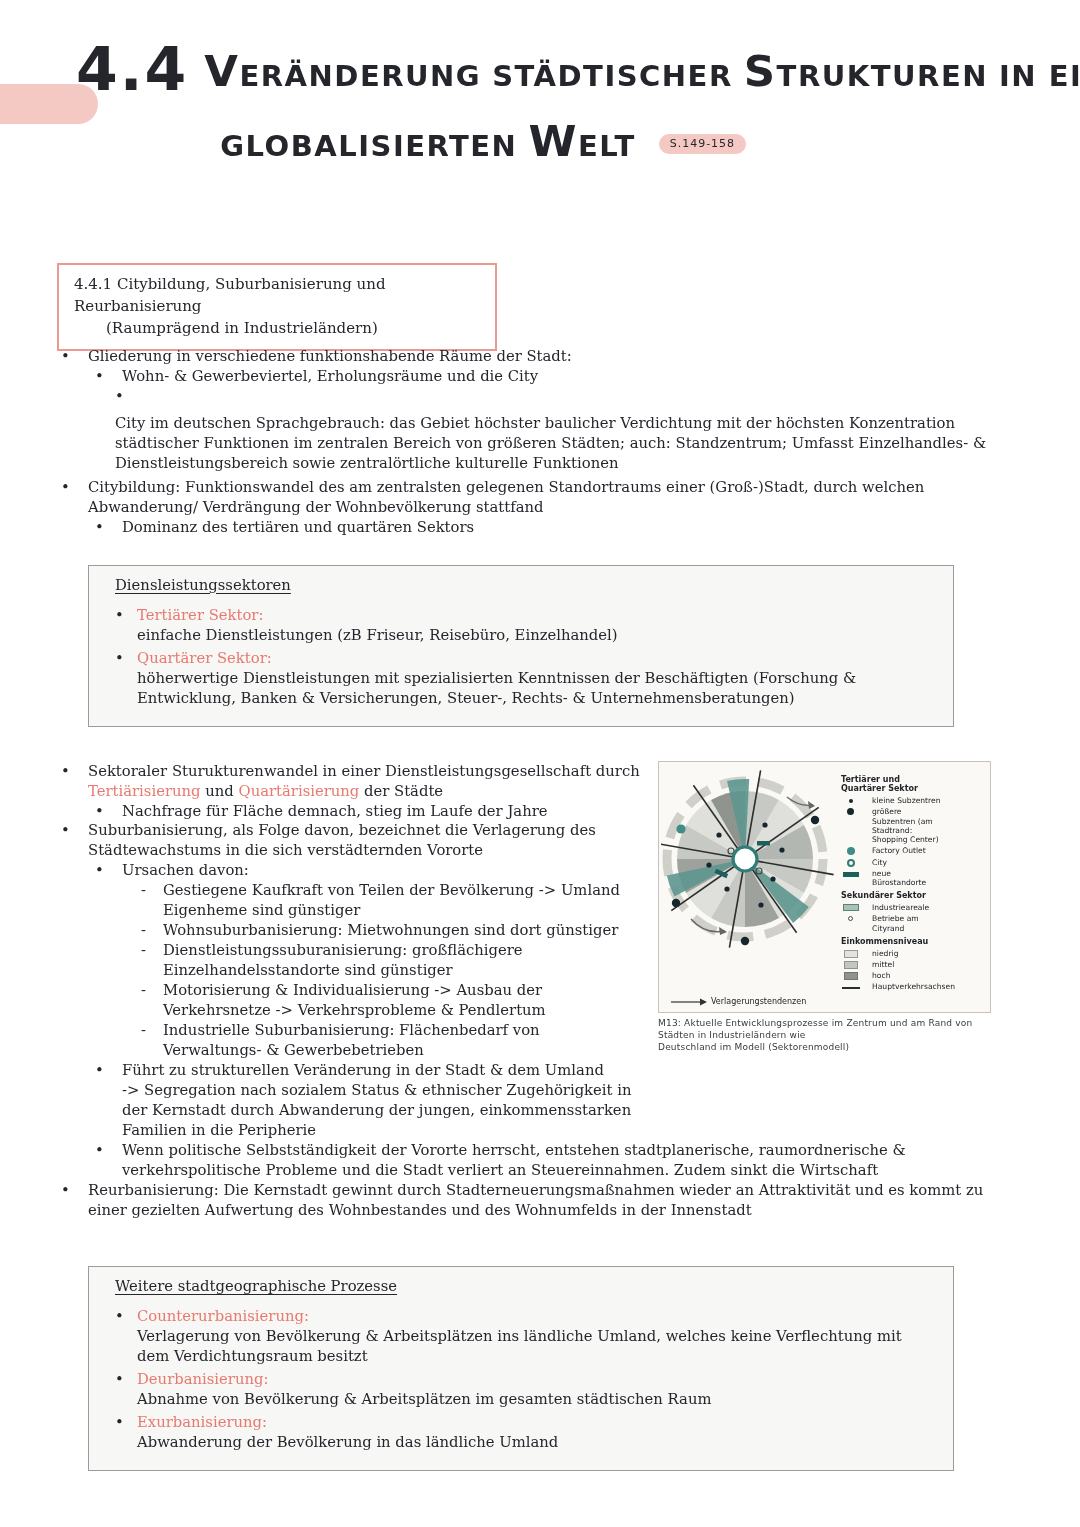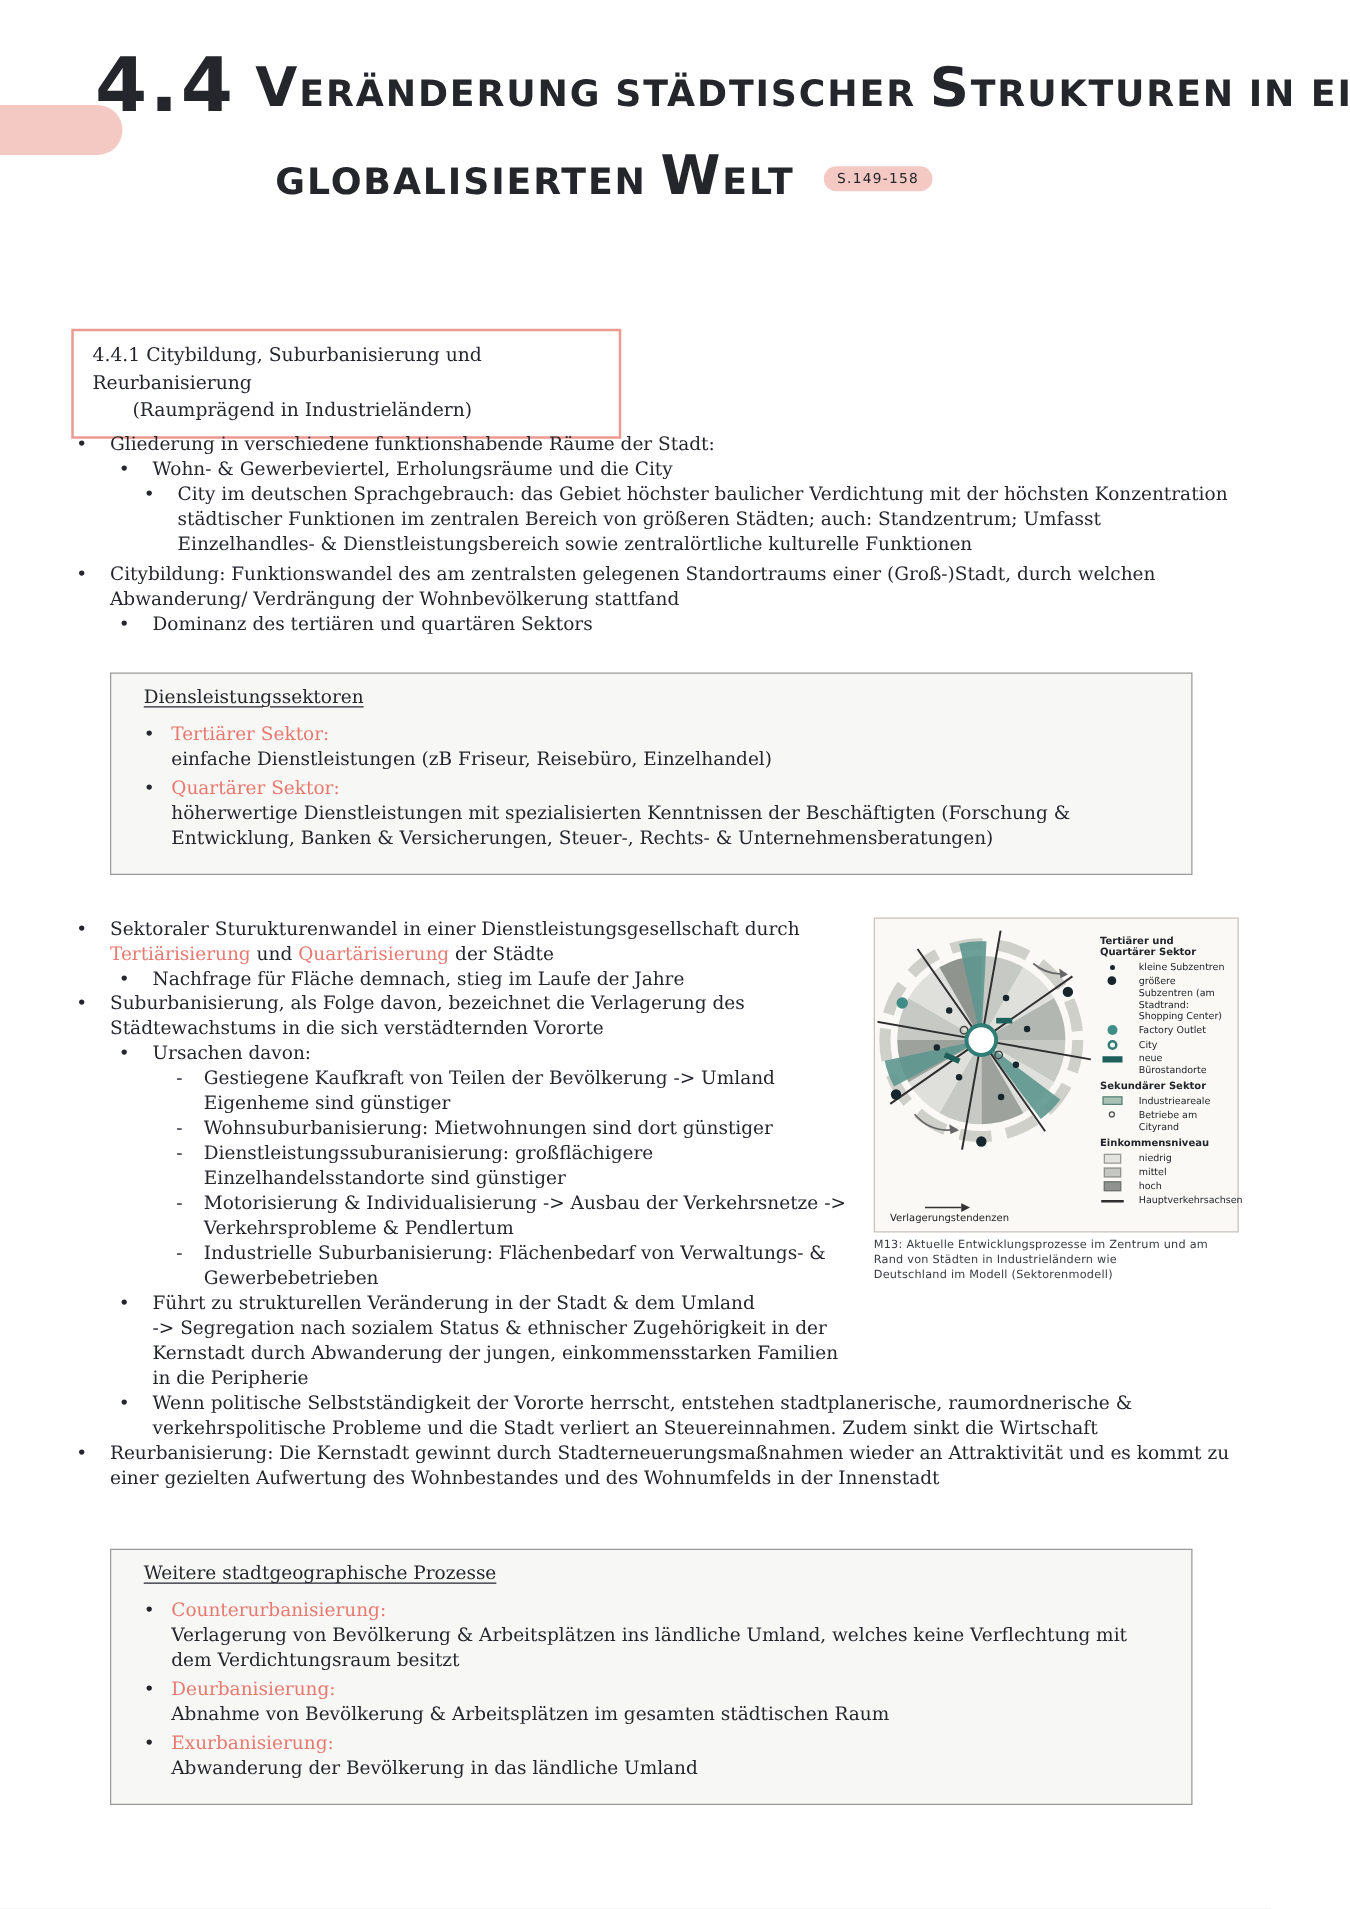--- a/index.html
+++ b/index.html
@@ -36,38 +36,38 @@
   .section-box .l2 { padding-left:32px; }
   
   .content { position:absolute; left:55px; top:346px; width:936px; font-size:14.8px; line-height:1.35; }
   .li { display:flex; }
   .mk { flex:0 0 27px; }
   .mk::before { content:"\2022"; }
   .lv4 .mk { flex:0 0 22px; }
   .lv4 .mk::before { content:"-"; }
   .lv1 { margin-left:6px; }
   .lv2 { margin-left:40px; }
-  .lv3 { margin-left:60px; }
+  .lv3 { margin-left:60px;flex-direction:column; }
   .lv4 { margin-left:86px; }
   .txt { flex:1; }
   .gap { margin-top:4px; }
   .pink { color:#e8796f; }
   
   .info-box {
     border:1.5px solid #9b9b9b; background:#f7f7f5;
     margin-left:33px; width:866px; padding:9px 22px 18px 14px;
   }
   .box1 { margin-top:28px; margin-bottom:34px; }
   .box2 { margin-top:46px; }
   .box-title { text-decoration:underline; text-underline-offset:3px; padding-left:12px; margin-bottom:10px; }
   .info-box .li { margin-top:3px; }
   .info-box .mk { flex:0 0 34px; text-align:left; padding-left:12px; }
   
   .list2-wrap::after { content:""; display:block; clear:both; }
-  .figure { float:right; width:292px; margin:2px 0 10px 18px; }
+  .figure { float:right; width:333px; margin:2px 0 10px 18px; }
   .fig-frame {
     position:relative; border:1px solid #c9c1ba; background:#fbf9f5;
     display:flex; padding:5px 4px 18px 2px;
   }
   .fig-legend {
     width:106px; font-family:"DejaVu Sans","Liberation Sans",sans-serif;
     font-size:7.6px; line-height:1.22; color:#21252a; padding:4px 2px 0 0;
   }
   .leg-title { font-weight:700; font-size:8px; margin:4px 0 2px; }
   .leg-row { display:flex; align-items:flex-start; margin-bottom:2px; }
@@ -79,21 +79,21 @@
   .m-ring   { width:8px;  height:8px;  border-radius:50%; border:2.5px solid #2f7d76; }
   .m-bar-d  { width:16px; height:5px;  background:#1d5f5a; margin-top:2px; }
   .m-bar-i  { width:16px; height:7px;  background:#a9c2b8; border:1px solid #5c8279; }
   .m-circ-o { width:5px;  height:5px;  border-radius:50%; border:1.5px solid #4a4a4a; margin-top:1px; }
   .m-box-n  { width:14px; height:8px;  background:#e2e3de; border:1px solid #9a9a96; }
   .m-box-m  { width:14px; height:8px;  background:#c3c6c1; border:1px solid #92928e; }
   .m-box-h  { width:14px; height:8px;  background:#8e938f; border:1px solid #70756f; }
   .m-line   { width:18px; height:2px;  background:#2e2e2e; margin-top:4px; }
   .arrow-label {
     position:absolute; left:12px; bottom:4px; display:flex; align-items:center;
-    font-family:"DejaVu Sans","Liberation Sans",sans-serif; font-size:8px; color:#222;flex-direction:column;
+    font-family:"DejaVu Sans","Liberation Sans",sans-serif; font-size:8px; color:#222;
   }
   .arrow-label svg { margin-right:4px; }
   .fig-caption {
     font-family:"DejaVu Sans","Liberation Sans",sans-serif; font-size:9px;
     line-height:1.35; color:#383b40; margin-top:4px; letter-spacing:0.2px;
   }
 </style>
 </head>
 <body>
 

